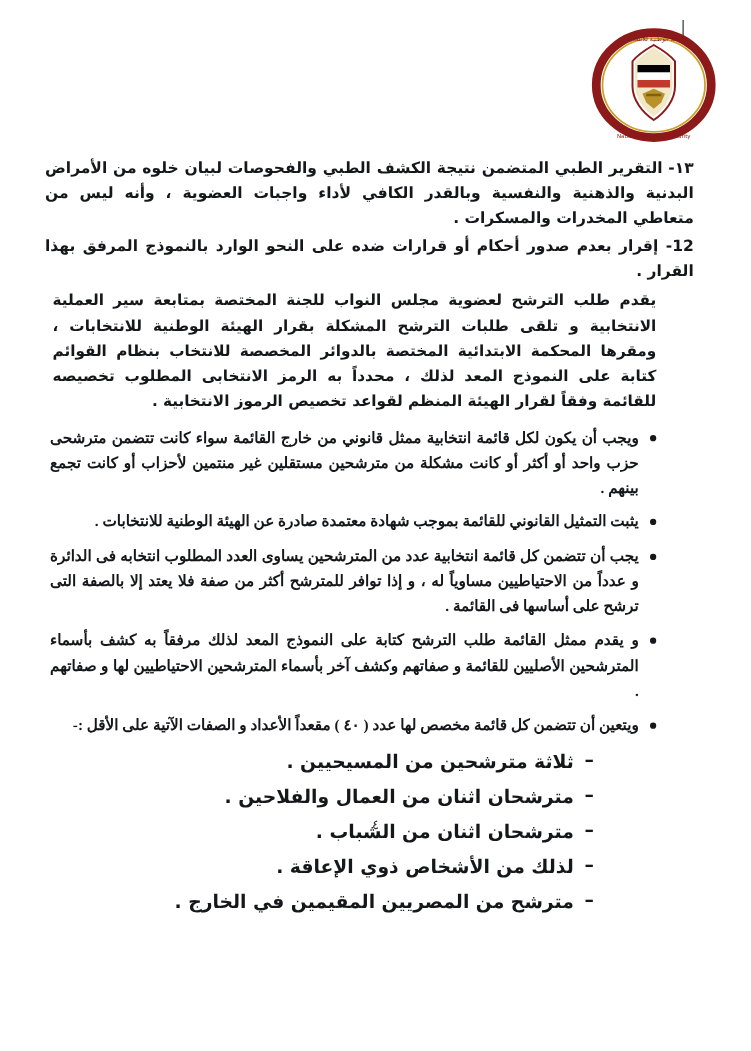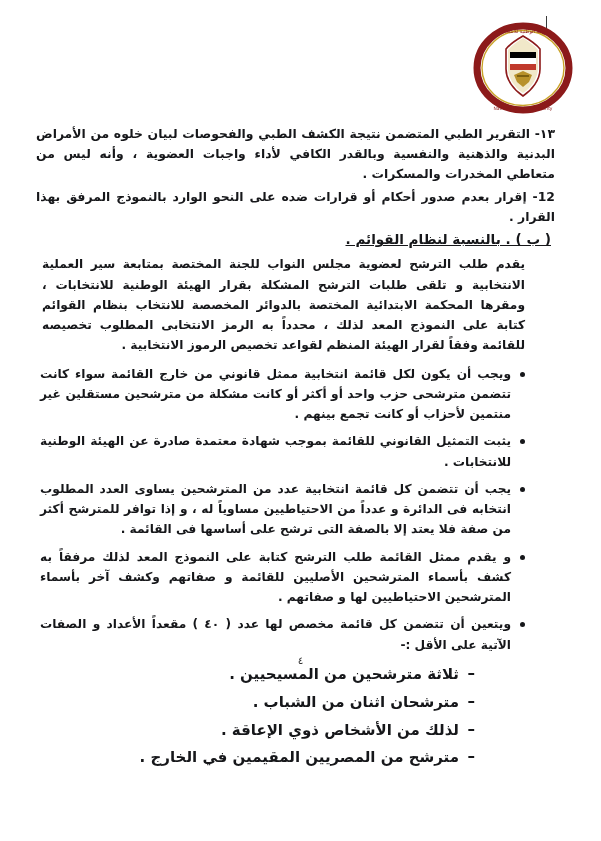--- a/index.html
+++ b/index.html
@@ -76,20 +76,21 @@
   }
   ul.bullets>li{
     position:relative;
     font-size:12.2px;
     line-height:1.66;
     font-weight:bold;
     text-align:justify;
     direction:rtl;
     margin:0 30px 7px 4px;
     padding-right:14px;
+    font-family:Liberation Serif, serif;
   }
   ul.bullets>li:before{
     content:"";
     position:absolute;
     right:0; top:8px;
     width:5px;height:5px;border-radius:50%;
     background:#16171a;
   }
   
   ul.dashes{
@@ -154,34 +155,34 @@
       <span>١٣-</span>
       <span>التقرير الطبي المتضمن نتيجة الكشف الطبي والفحوصات لبيان خلوه من الأمراض البدنية والذهنية والنفسية وبالقدر الكافي لأداء واجبات العضوية ، وأنه ليس من متعاطي المخدرات والمسكرات .</span>
     </p>
 
     <p class="para num-para">
       <span>12-</span>
       <span>إقرار بعدم صدور أحكام أو قرارات ضده على النحو الوارد بالنموذج المرفق بهذا القرار .</span>
     </p>
 
 
-    <p class="heading">( ب ) . بالنسبة لنظام القوائم .</p>
 
     <p class="indent-block">يقدم طلب الترشح لعضوية مجلس النواب للجنة المختصة بمتابعة سير العملية الانتخابية و تلقى طلبات الترشح المشكلة بقرار الهيئة الوطنية للانتخابات ، ومقرها المحكمة الابتدائية المختصة بالدوائر المخصصة للانتخاب بنظام القوائم كتابة على النموذج المعد لذلك ، محدداً به الرمز الانتخابى المطلوب تخصيصه للقائمة وفقاً لقرار الهيئة المنظم لقواعد تخصيص الرموز الانتخابية .</p>
 
     <ul class="bullets">
       <li>ويجب أن يكون لكل قائمة انتخابية ممثل قانوني من خارج القائمة سواء كانت تتضمن مترشحى حزب واحد أو أكثر أو كانت مشكلة من مترشحين مستقلين غير منتمين لأحزاب أو كانت تجمع بينهم .</li>
       <li>يثبت التمثيل القانوني للقائمة بموجب شهادة معتمدة صادرة عن الهيئة الوطنية للانتخابات .</li>
       <li>يجب أن تتضمن كل قائمة انتخابية عدد من المترشحين يساوى العدد المطلوب انتخابه فى الدائرة و عدداً من الاحتياطيين مساوياً له ، و إذا توافر للمترشح أكثر من صفة فلا يعتد إلا بالصفة التى ترشح على أساسها فى القائمة .</li>
       <li>و يقدم ممثل القائمة طلب الترشح كتابة على النموذج المعد لذلك مرفقاً به كشف بأسماء المترشحين الأصليين للقائمة و صفاتهم وكشف آخر بأسماء المترشحين الاحتياطيين لها و صفاتهم .</li>
       <li>ويتعين أن تتضمن كل قائمة مخصص لها عدد ( ٤٠ ) مقعداً الأعداد و الصفات الآتية على الأقل :-</li>
     </ul>
 
     <ul class="dashes">
       <li>ثلاثة مترشحين من المسيحيين .</li>
+      <li>مترشحان اثنان من العمال والفلاحين .</li>
       <li>مترشحان اثنان من الشباب .</li>
       <li>لذلك من الأشخاص ذوي الإعاقة .</li>
       <li>مترشح من المصريين المقيمين في الخارج .</li>
     </ul>
 
   </div>
 
   <div class="page-number">٤</div>
 </div>
 

